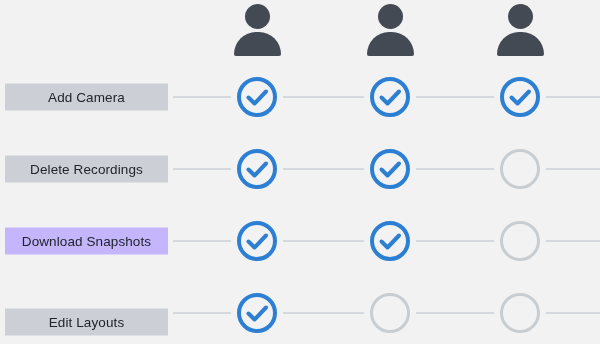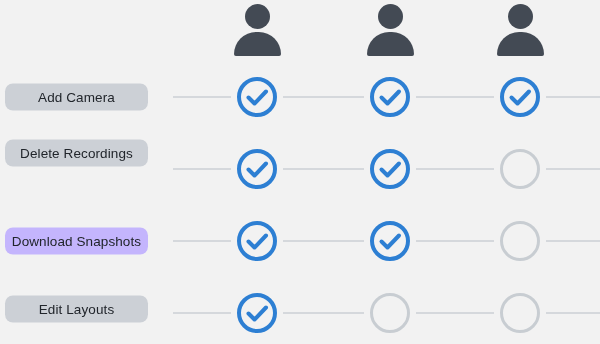--- a/index.html
+++ b/index.html
@@ -53,24 +53,24 @@
     position: absolute;
     height: 2px;
     background: #d5d8dc;
     transform: translate(0, -50%);
   }
 
   
   .pill {
     position: absolute;
     left: 5px;
-    width: 143px;
+    width: 163px;
     height: 27px;
     background: #ccd0d6;
-    border-radius: 8px;
+    border-radius: 0;
     transform: translate(0, -50%);
     display: flex;
     align-items: center;
     justify-content: center;
   }
   .pill-label {
     font-size: 13.5px;
     color: #21252b;
     letter-spacing: 0.1px;
     white-space: nowrap;
@@ -127,21 +127,21 @@
     <div class="node" style="left: 520px; top: 97px;">
       <svg viewBox="0 0 42 42">
         <circle cx="21" cy="21" fill="none" r="18" stroke="#2d7fd3" stroke-width="4"></circle>
         <path d="M12.5 21.5 L18.5 27.5 L30 15.5" fill="none" stroke="#2d7fd3" stroke-width="4" stroke-linecap="round" stroke-linejoin="round"></path>
       </svg>
     </div>
     <div class="line" style="left: 173px; width: 58px; top: 169px; background: rgb(213, 216, 220);"></div>
     <div class="line" style="left: 283px; width: 81px; top: 169px; background: rgb(213, 216, 220);"></div>
     <div class="line" style="left: 416px; width: 78px; top: 169px; background: rgb(213, 216, 220);"></div>
     <div class="line" style="left: 546px; width: 54px; top: 169px; background: rgb(213, 216, 220);"></div>
-    <div class="pill" style="top: 153px; background: rgb(204, 208, 214);">
+    <div class="pill" style="top: 169px; background: rgb(204, 208, 214);">
       <span class="pill-label" style="color: rgb(33, 37, 43);">Delete Recordings</span>
     </div>
     <div class="node" style="left: 257px; top: 169px;">
       <svg viewBox="0 0 42 42">
         <circle cx="21" cy="21" fill="none" r="18" stroke="#2d7fd3" stroke-width="4"></circle>
         <path d="M12.5 21.5 L18.5 27.5 L30 15.5" fill="none" stroke="#2d7fd3" stroke-width="4" stroke-linecap="round" stroke-linejoin="round"></path>
       </svg>
     </div>
     <div class="node" style="left: 390px; top: 169px;">
       <svg viewBox="0 0 42 42">
@@ -175,21 +175,21 @@
     </div>
     <div class="node" style="left: 520px; top: 241px;">
       <svg viewBox="0 0 42 42">
         <circle cx="21" cy="21" fill="none" r="18.5" stroke="#c8cdd2" stroke-width="3"></circle>
       </svg>
     </div>
     <div class="line" style="left: 173px; width: 58px; top: 313px; background: rgb(213, 216, 220);"></div>
     <div class="line" style="left: 283px; width: 81px; top: 313px; background: rgb(213, 216, 220);"></div>
     <div class="line" style="left: 416px; width: 78px; top: 313px; background: rgb(213, 216, 220);"></div>
     <div class="line" style="left: 546px; width: 54px; top: 313px; background: rgb(213, 216, 220);"></div>
-    <div class="pill" style="top: 309px; background: rgb(204, 208, 214);">
+    <div class="pill" style="top: 322px; background: rgb(204, 208, 214);">
       <span class="pill-label" style="color: rgb(33, 37, 43);">Edit Layouts</span>
     </div>
     <div class="node" style="left: 257px; top: 313px;">
       <svg viewBox="0 0 42 42">
         <circle cx="21" cy="21" fill="none" r="18" stroke="#2d7fd3" stroke-width="4"></circle>
         <path d="M12.5 21.5 L18.5 27.5 L30 15.5" fill="none" stroke="#2d7fd3" stroke-width="4" stroke-linecap="round" stroke-linejoin="round"></path>
       </svg>
     </div>
     <div class="node" style="left: 390px; top: 313px;">
       <svg viewBox="0 0 42 42">

